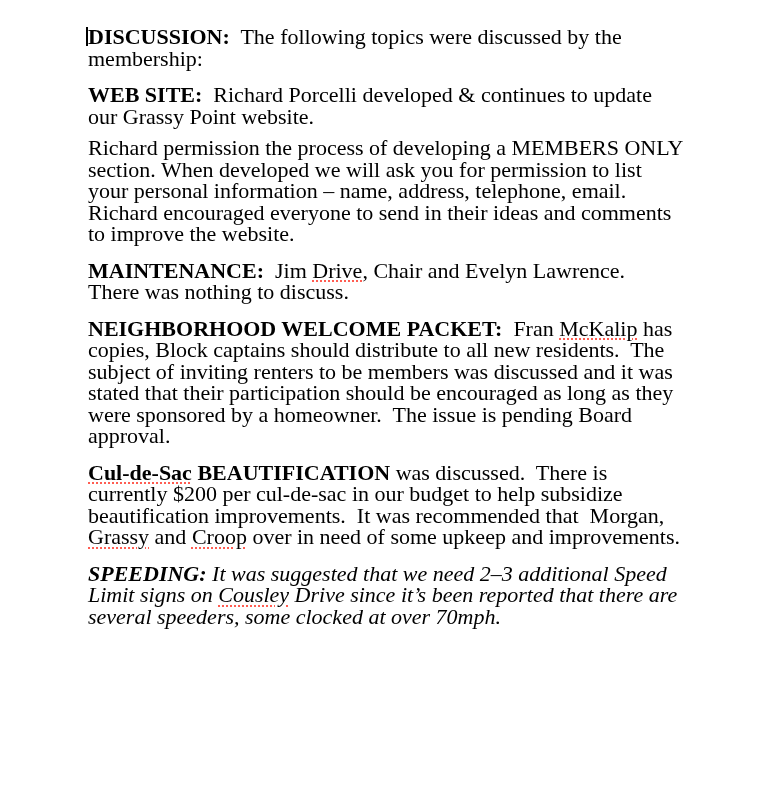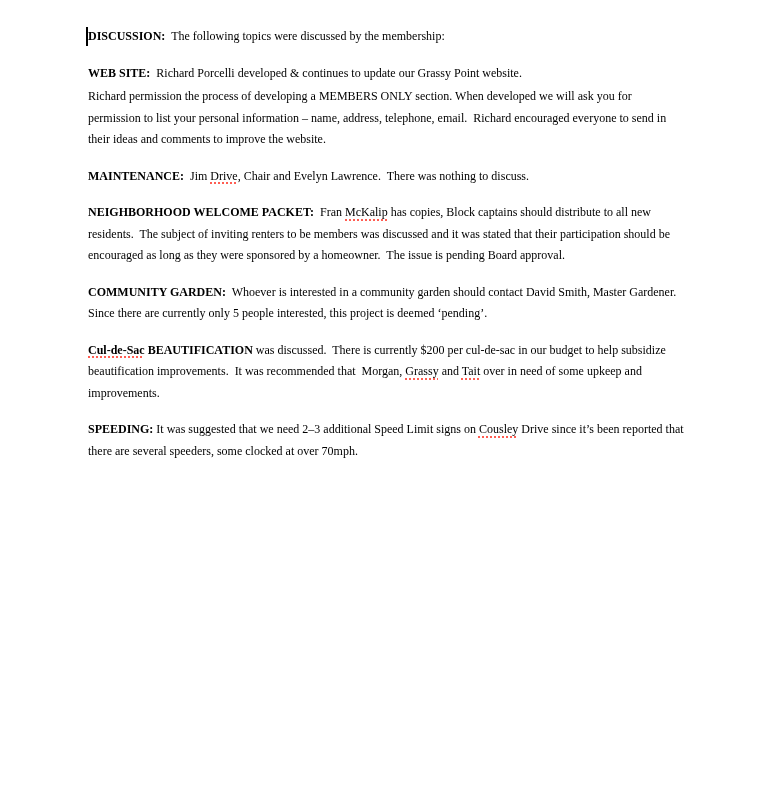--- a/index.html
+++ b/index.html
@@ -12,32 +12,32 @@
     height: 811px;
     position: relative;
     overflow: hidden;
   }
   .doc-page {
     position: absolute;
     left: 88px;
     top: 26px;
     width: 596px;
     font-family: "Liberation Serif", "DejaVu Serif", serif;
-    font-size: 12px;
+    font-size: 22px;
     line-height: 21.5px;
     color: #000000;
     cursor: text;
   }
   .para {
     margin: 0 0 15px 0;
     white-space: pre-wrap;
     position: relative;
   }
-  .para.tight { margin-bottom: 2px; }
-  .para:last-child { margin-bottom: 16px; }
+  .para.tight { margin-bottom: 10px; }
+  .para:last-child { margin-bottom: 16px; font-style: italic; }
   .b { font-weight: bold; }
   .sp {
     text-decoration-line: underline;
     text-decoration-style: dotted;
     text-decoration-color: #ff5d52;
     text-decoration-thickness: 2px;
     text-underline-offset: 3px;
   }
   .caret {
     position: absolute;
@@ -58,19 +58,18 @@
   <p class="para tight"><span class="b">WEB SITE:</span><span>  Richard Porcelli developed &amp; continues to update our Grassy Point website.</span></p>
 
   <p class="para"><span>Richard permission the process of developing a MEMBERS ONLY section. When developed we will ask you for permission to list your personal information – name, address, telephone, email.  Richard encouraged everyone to send in their ideas and comments to improve the website.</span></p>
 
   <p class="para"><span class="b">MAINTENANCE:</span><span>  Jim </span><span class="sp">Drive</span><span>, Chair and Evelyn Lawrence.  There was nothing to discuss.</span></p>
 
   <p class="para"><span class="b">NEIGHBORHOOD WELCOME PACKET:</span><span>  Fran </span><span class="sp">McKalip</span><span> has copies, Block captains should distribute to all new residents.  The subject of inviting renters to be members was discussed and it was stated that their participation should be encouraged as long as they were sponsored by a homeowner.  The issue is pending Board approval.</span></p>
 
 
 
-  <p class="para"><span class="b">COMMUNITY GARDEN:</span><span>  Whoever is interested in a community garden should contact David Smith, Master Gardener.  Since there are currently only 5 people interested, this project is deemed ‘pending’.</span></p>
 
-  <p class="para"><span class="b sp">Cul-de-Sac</span><span class="b"> BEAUTIFICATION</span><span> was discussed.  There is currently $200 per cul-de-sac in our budget to help subsidize beautification improvements.  It was recommended that  Morgan, </span><span class="sp">Grassy</span><span> and </span><span class="sp">Tait</span><span> over in need of some upkeep and improvements.</span></p>
+  <p class="para"><span class="b sp">Cul-de-Sac</span><span class="b"> BEAUTIFICATION</span><span> was discussed.  There is currently $200 per cul-de-sac in our budget to help subsidize beautification improvements.  It was recommended that  Morgan, </span><span class="sp">Grassy</span><span> and </span><span class="sp">Croop</span><span> over in need of some upkeep and improvements.</span></p>
 
   <p class="para"><span class="b">SPEEDING:</span><span> It was suggested that we need 2–3 additional Speed Limit signs on </span><span class="sp">Cousley</span><span> Drive since it’s been reported that there are several speeders, some clocked at over 70mph.</span></p>
 
 </div>
 
 </body></html>

